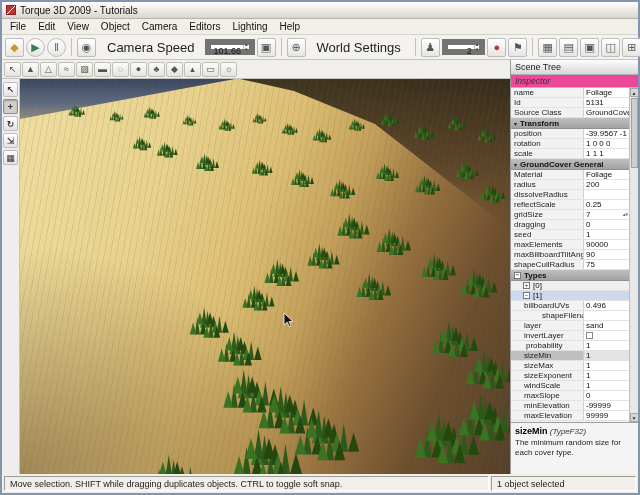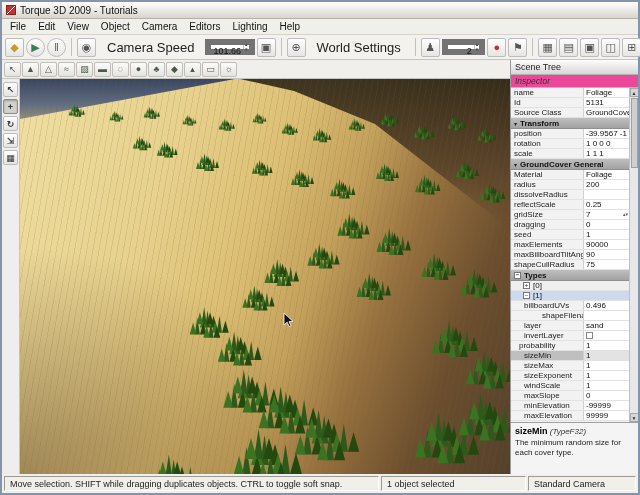--- a/index.html
+++ b/index.html
@@ -342,21 +342,21 @@
               <div class="g-label" style="padding-left: 13px;">layer</div>
               <div class="g-val">sand</div>
             </div>
             <div class="g-prop">
               <div class="g-label" style="padding-left: 13px;">invertLayer</div>
               <div class="g-val">
                 <div class="g-check"></div>
               </div>
             </div>
             <div class="g-prop">
-              <div class="g-label" style="padding-left: 8px;">probability</div>
+              <div class="g-label" style="padding-left: 15px;">probability</div>
               <div class="g-val">1</div>
             </div>
             <div class="g-prop hl">
               <div class="g-label" style="padding-left: 13px;">sizeMin</div>
               <div class="g-val">1</div>
             </div>
             <div class="g-prop">
               <div class="g-label" style="padding-left: 13px;">sizeMax</div>
               <div class="g-val">1</div>
             </div>
@@ -393,16 +393,15 @@
           <span class="desc-type">(TypeF32)</span>
         </div>
         <div class="desc-text">The minimum random size for each cover type.</div>
       </div>
     </div>
   </div>
 
   <div class="statusbar">
     <div class="sb-seg sb-hint">Move selection.  SHIFT while dragging duplicates objects.  CTRL to toggle soft snap.</div>
     <div class="sb-seg sb-sel">1 object selected</div>
-    <div class="sb-seg sb-cam">Standard Camera</div>
   </div>
 
 </div>
 
 </body></html>

